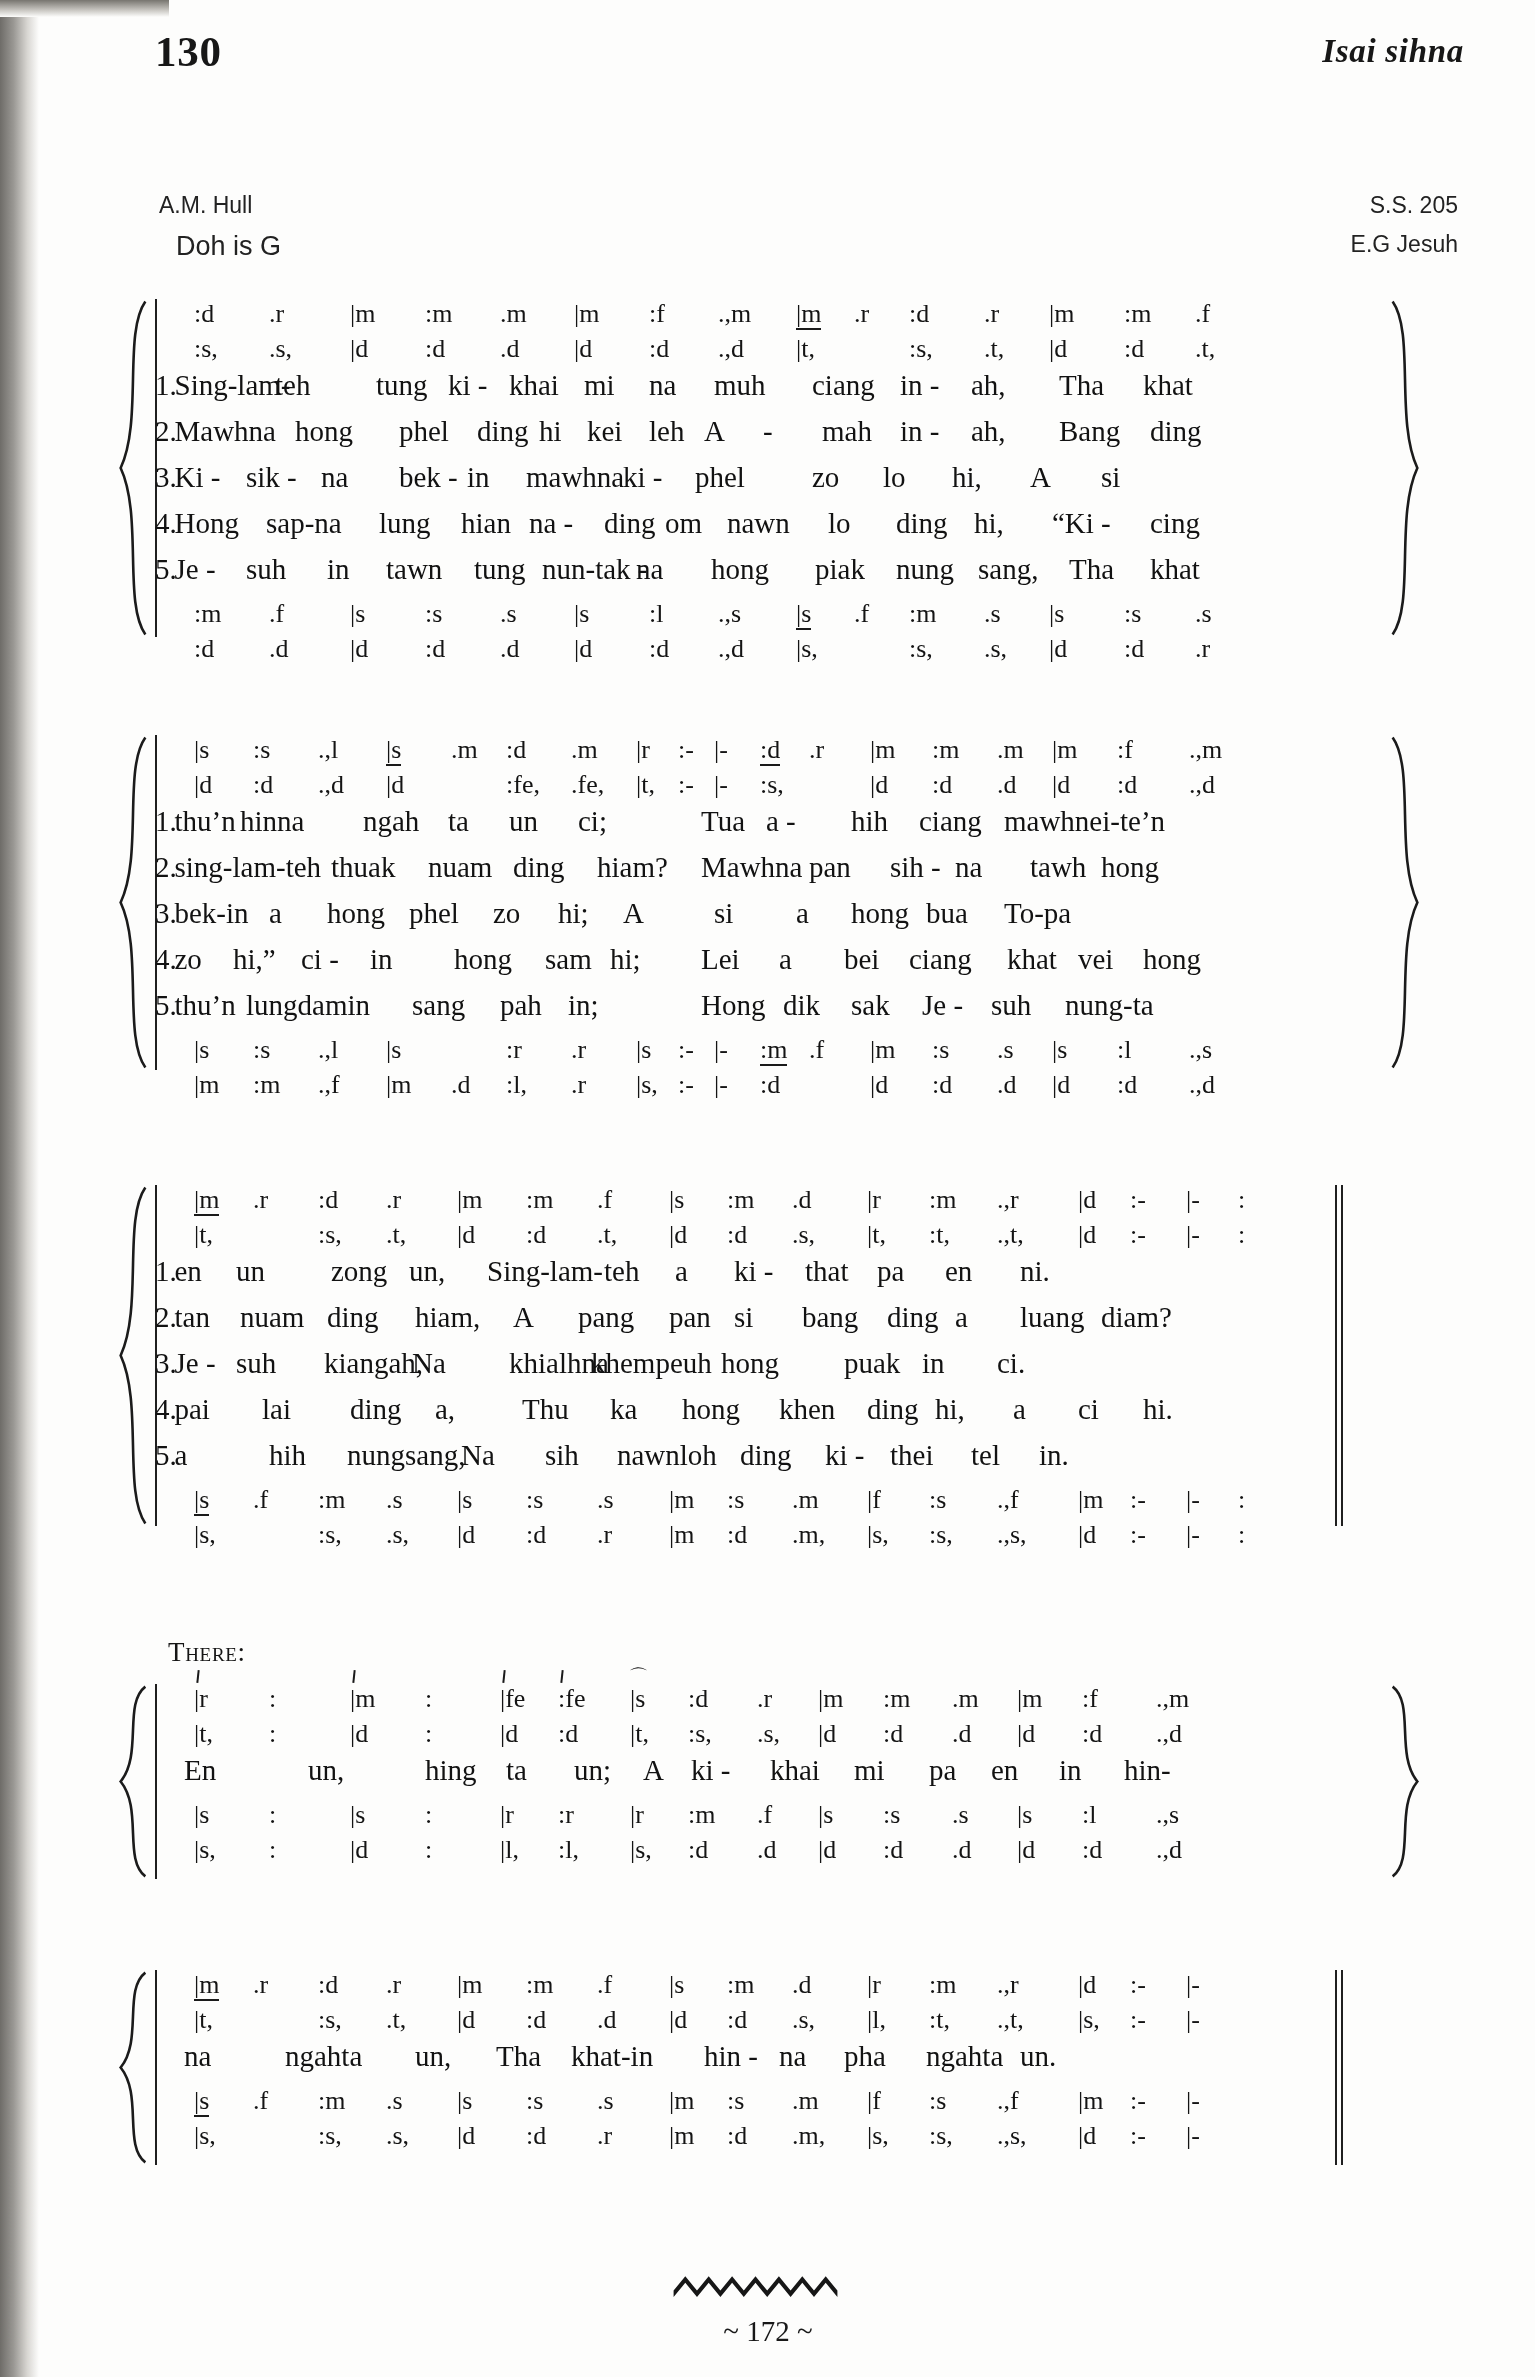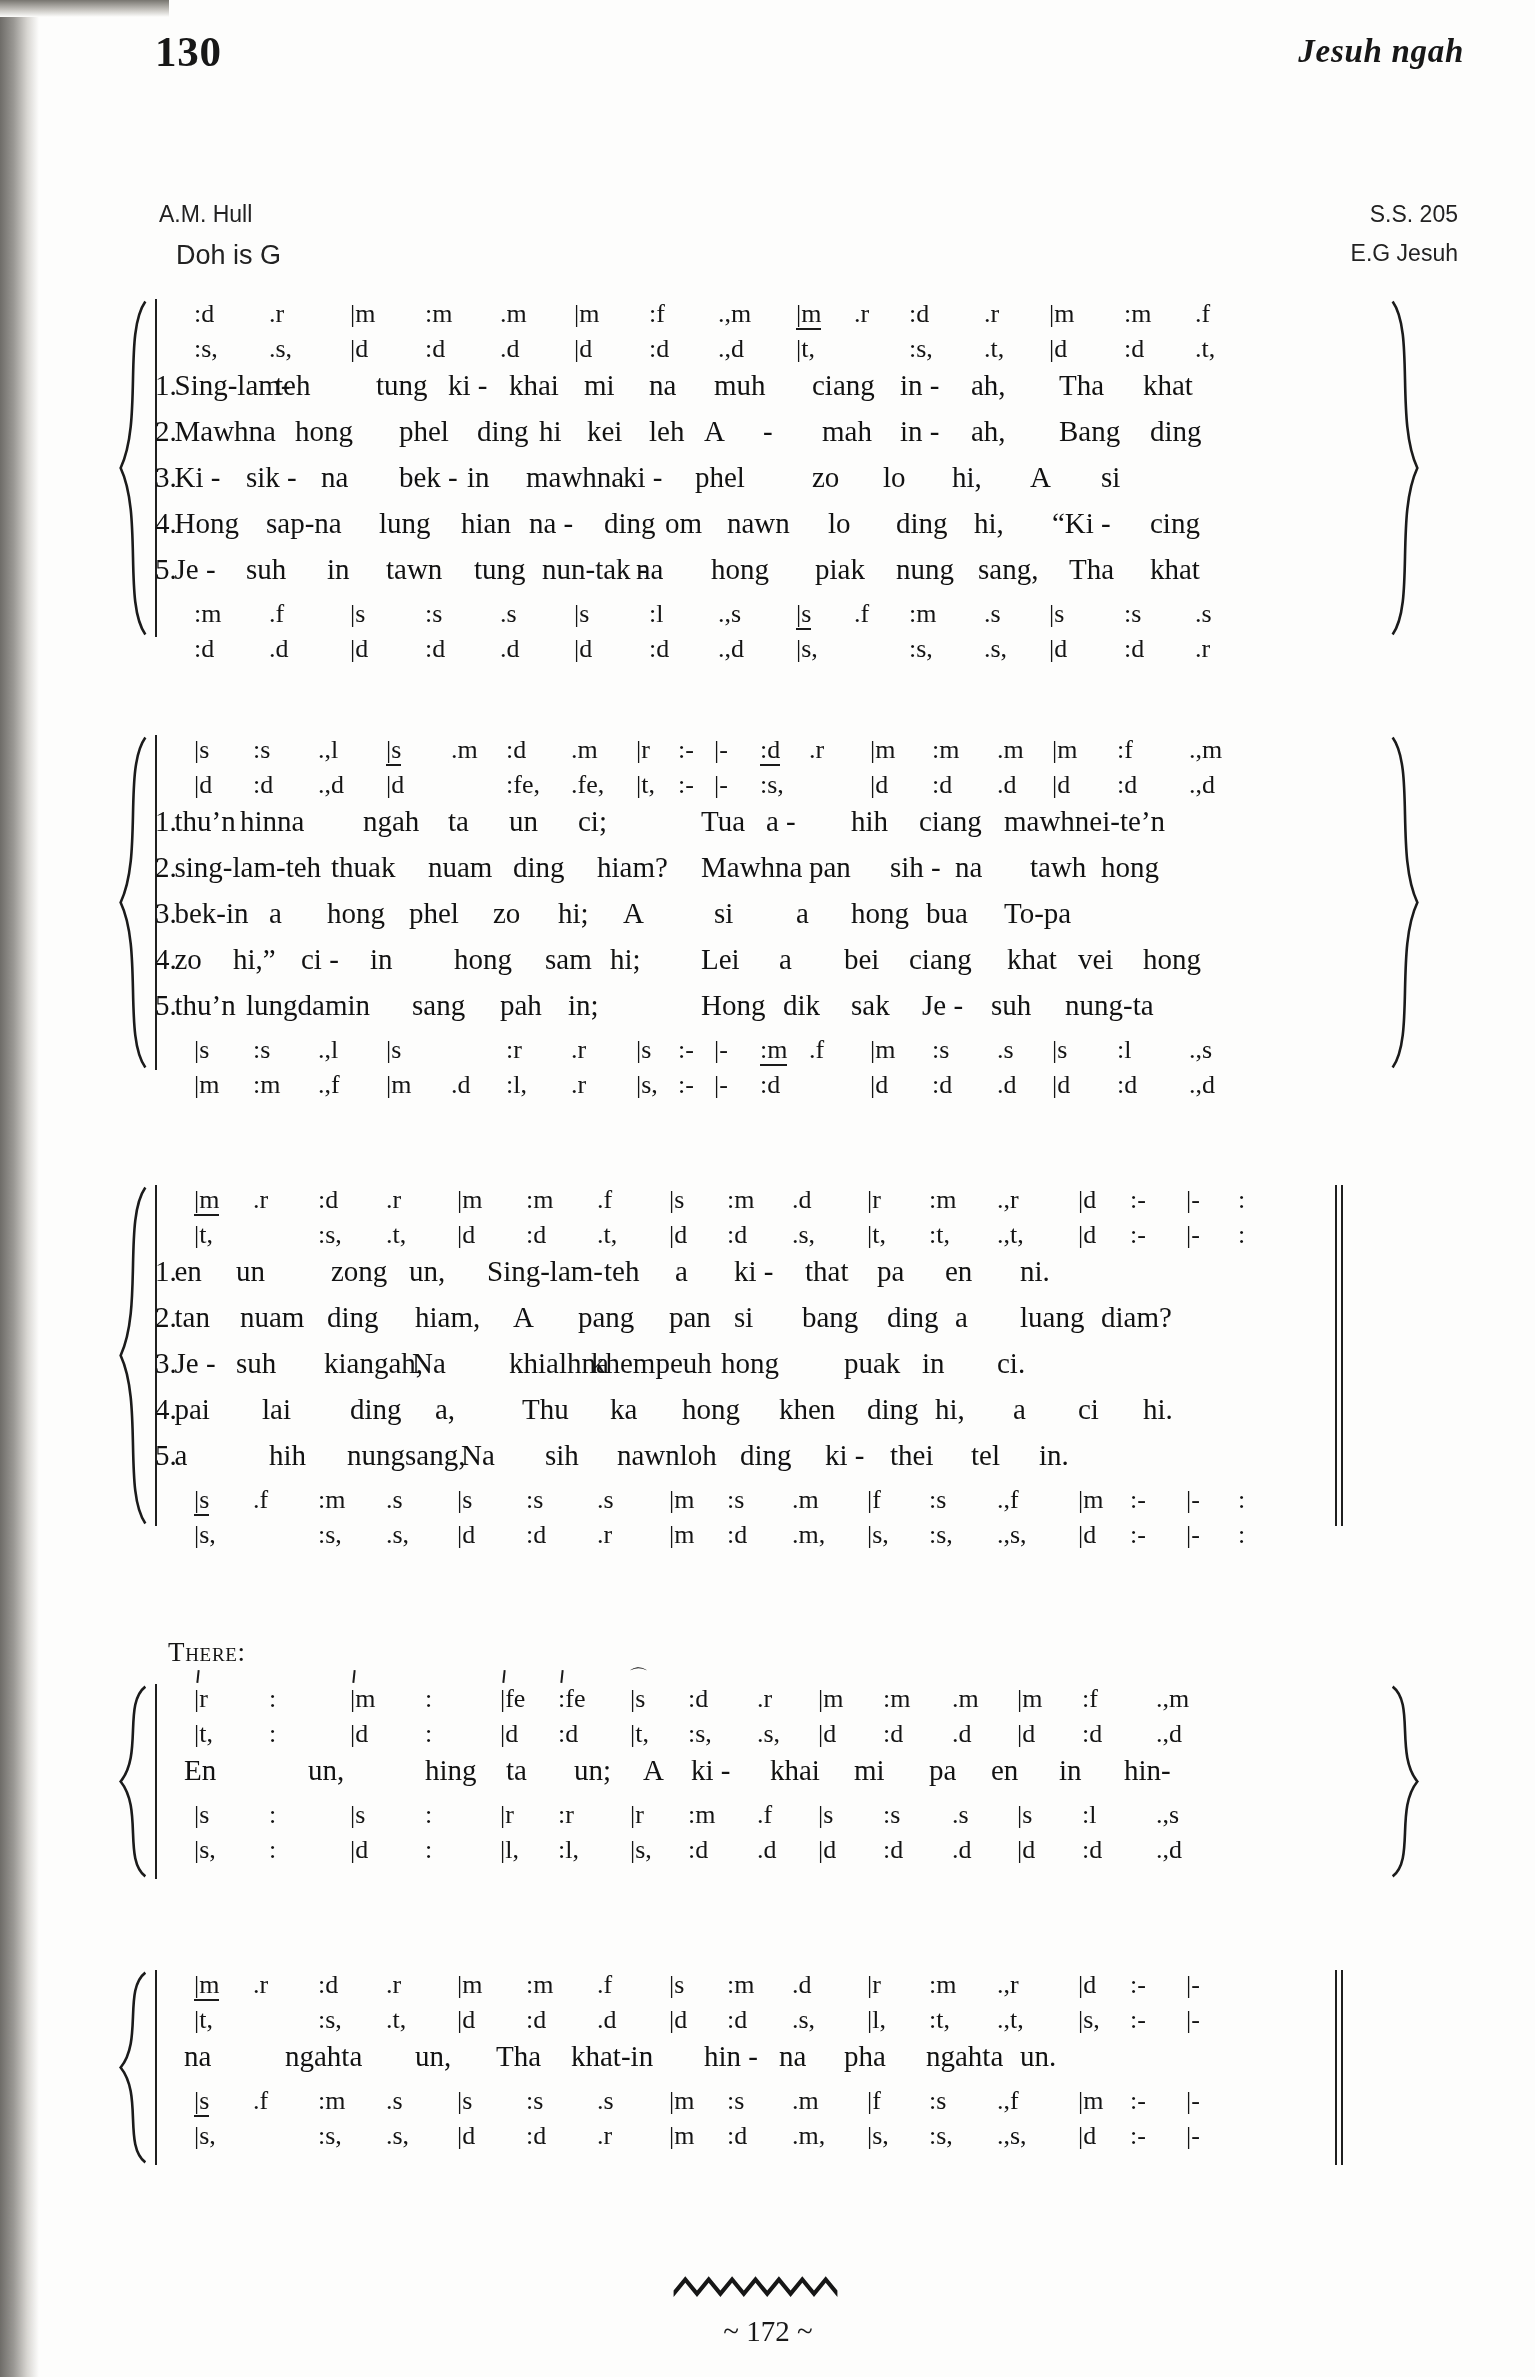--- a/index.html
+++ b/index.html
@@ -92,21 +92,20 @@
     text-align: center;
     font-family: "Liberation Sans", sans-serif;
     font-size: 26px;
     color: #222;
   }
   .credit {
     position: absolute;
     font-family: "Liberation Sans", sans-serif;
     font-size: 23px;
     color: #222;
-    margin-top: 9px;
   }
   .credit-author   { left: 159px; top: 192px; }
   .credit-key      { left: 176px; top: 231px; font-size: 27px; }
   .credit-source   { right: 78px; top: 192px; }
   .credit-composer { right: 78px; top: 231px; }
 
   
   .system {
     position: absolute;
     left: 117px;
@@ -248,21 +247,21 @@
 </head>
 <body>
 
 <div class="page">
 
   <div class="scan-edge-left"></div>
   <div class="scan-edge-top"></div>
 
   <div class="header">
     <div class="hymn-number">130</div>
-    <div class="section-name">Jesuh ngah</div>
+    <div class="section-name">Isai sihna</div>
     <div class="credit credit-author">A.M. Hull</div>
     <div class="credit credit-key">Doh is G</div>
     <div class="credit credit-source">S.S. 205</div>
     <div class="credit credit-composer">E.G Jesuh</div>
   </div>
 
   <div id="systems-host">
       <div class="system" style="top: 299px; height: 348px;">
         <div class="brace" style="height: 338px;">
           <svg width="30" height="338" viewBox="0 0 46 520" aria-hidden="true">

